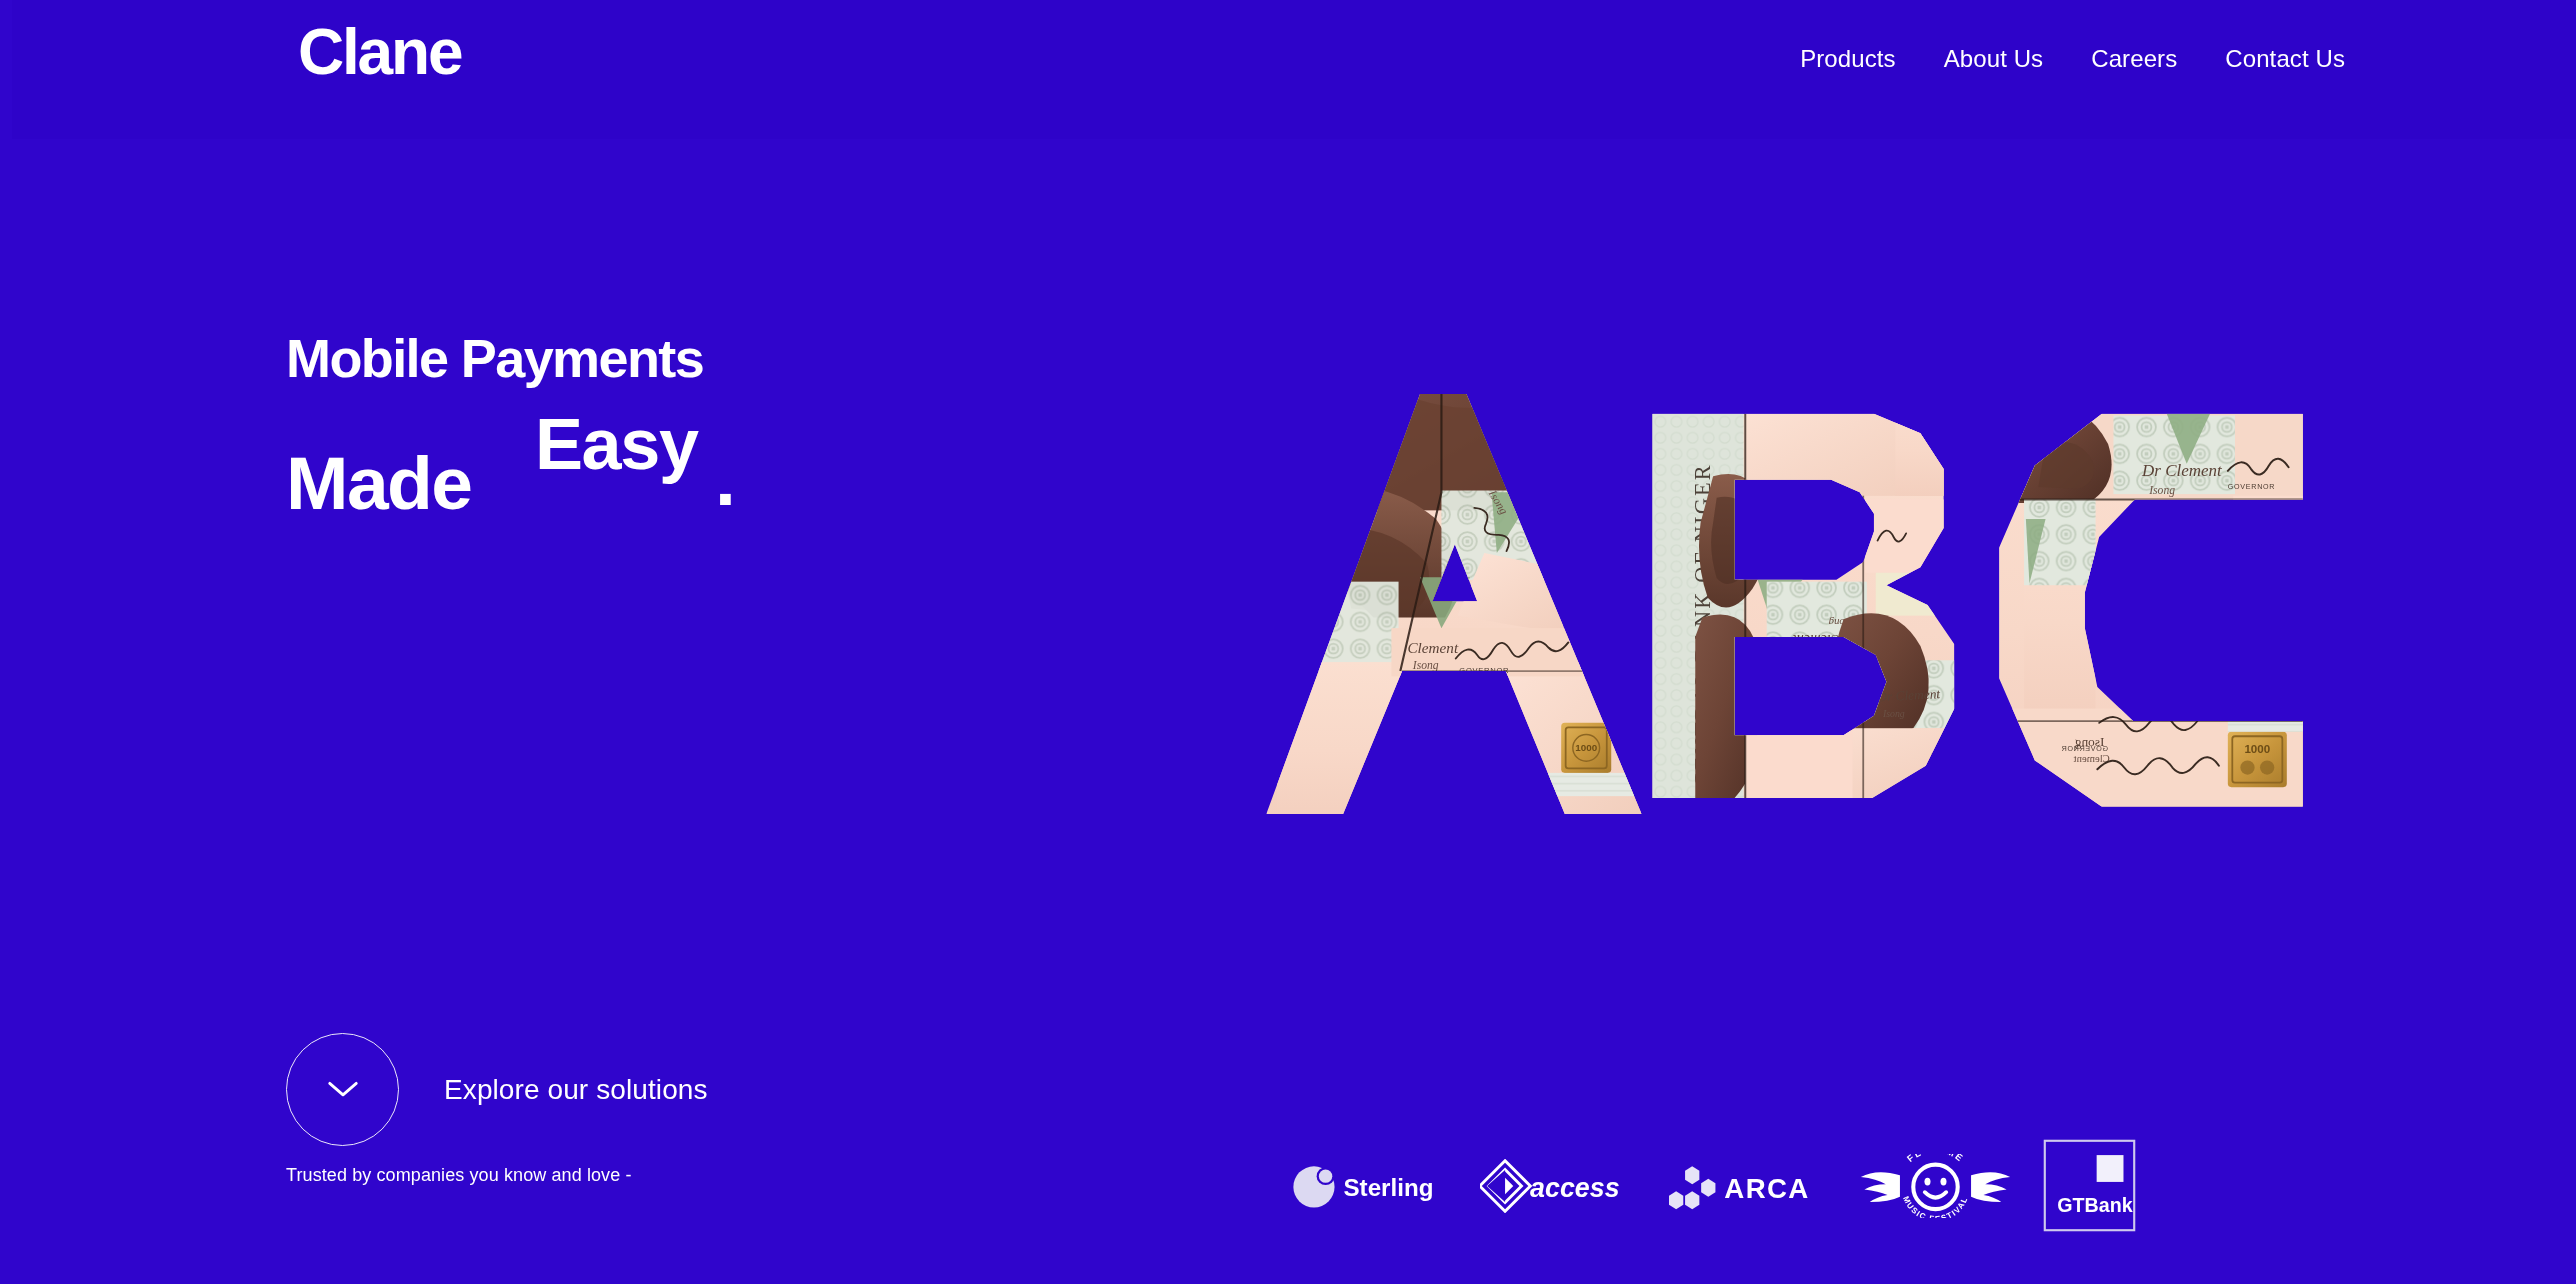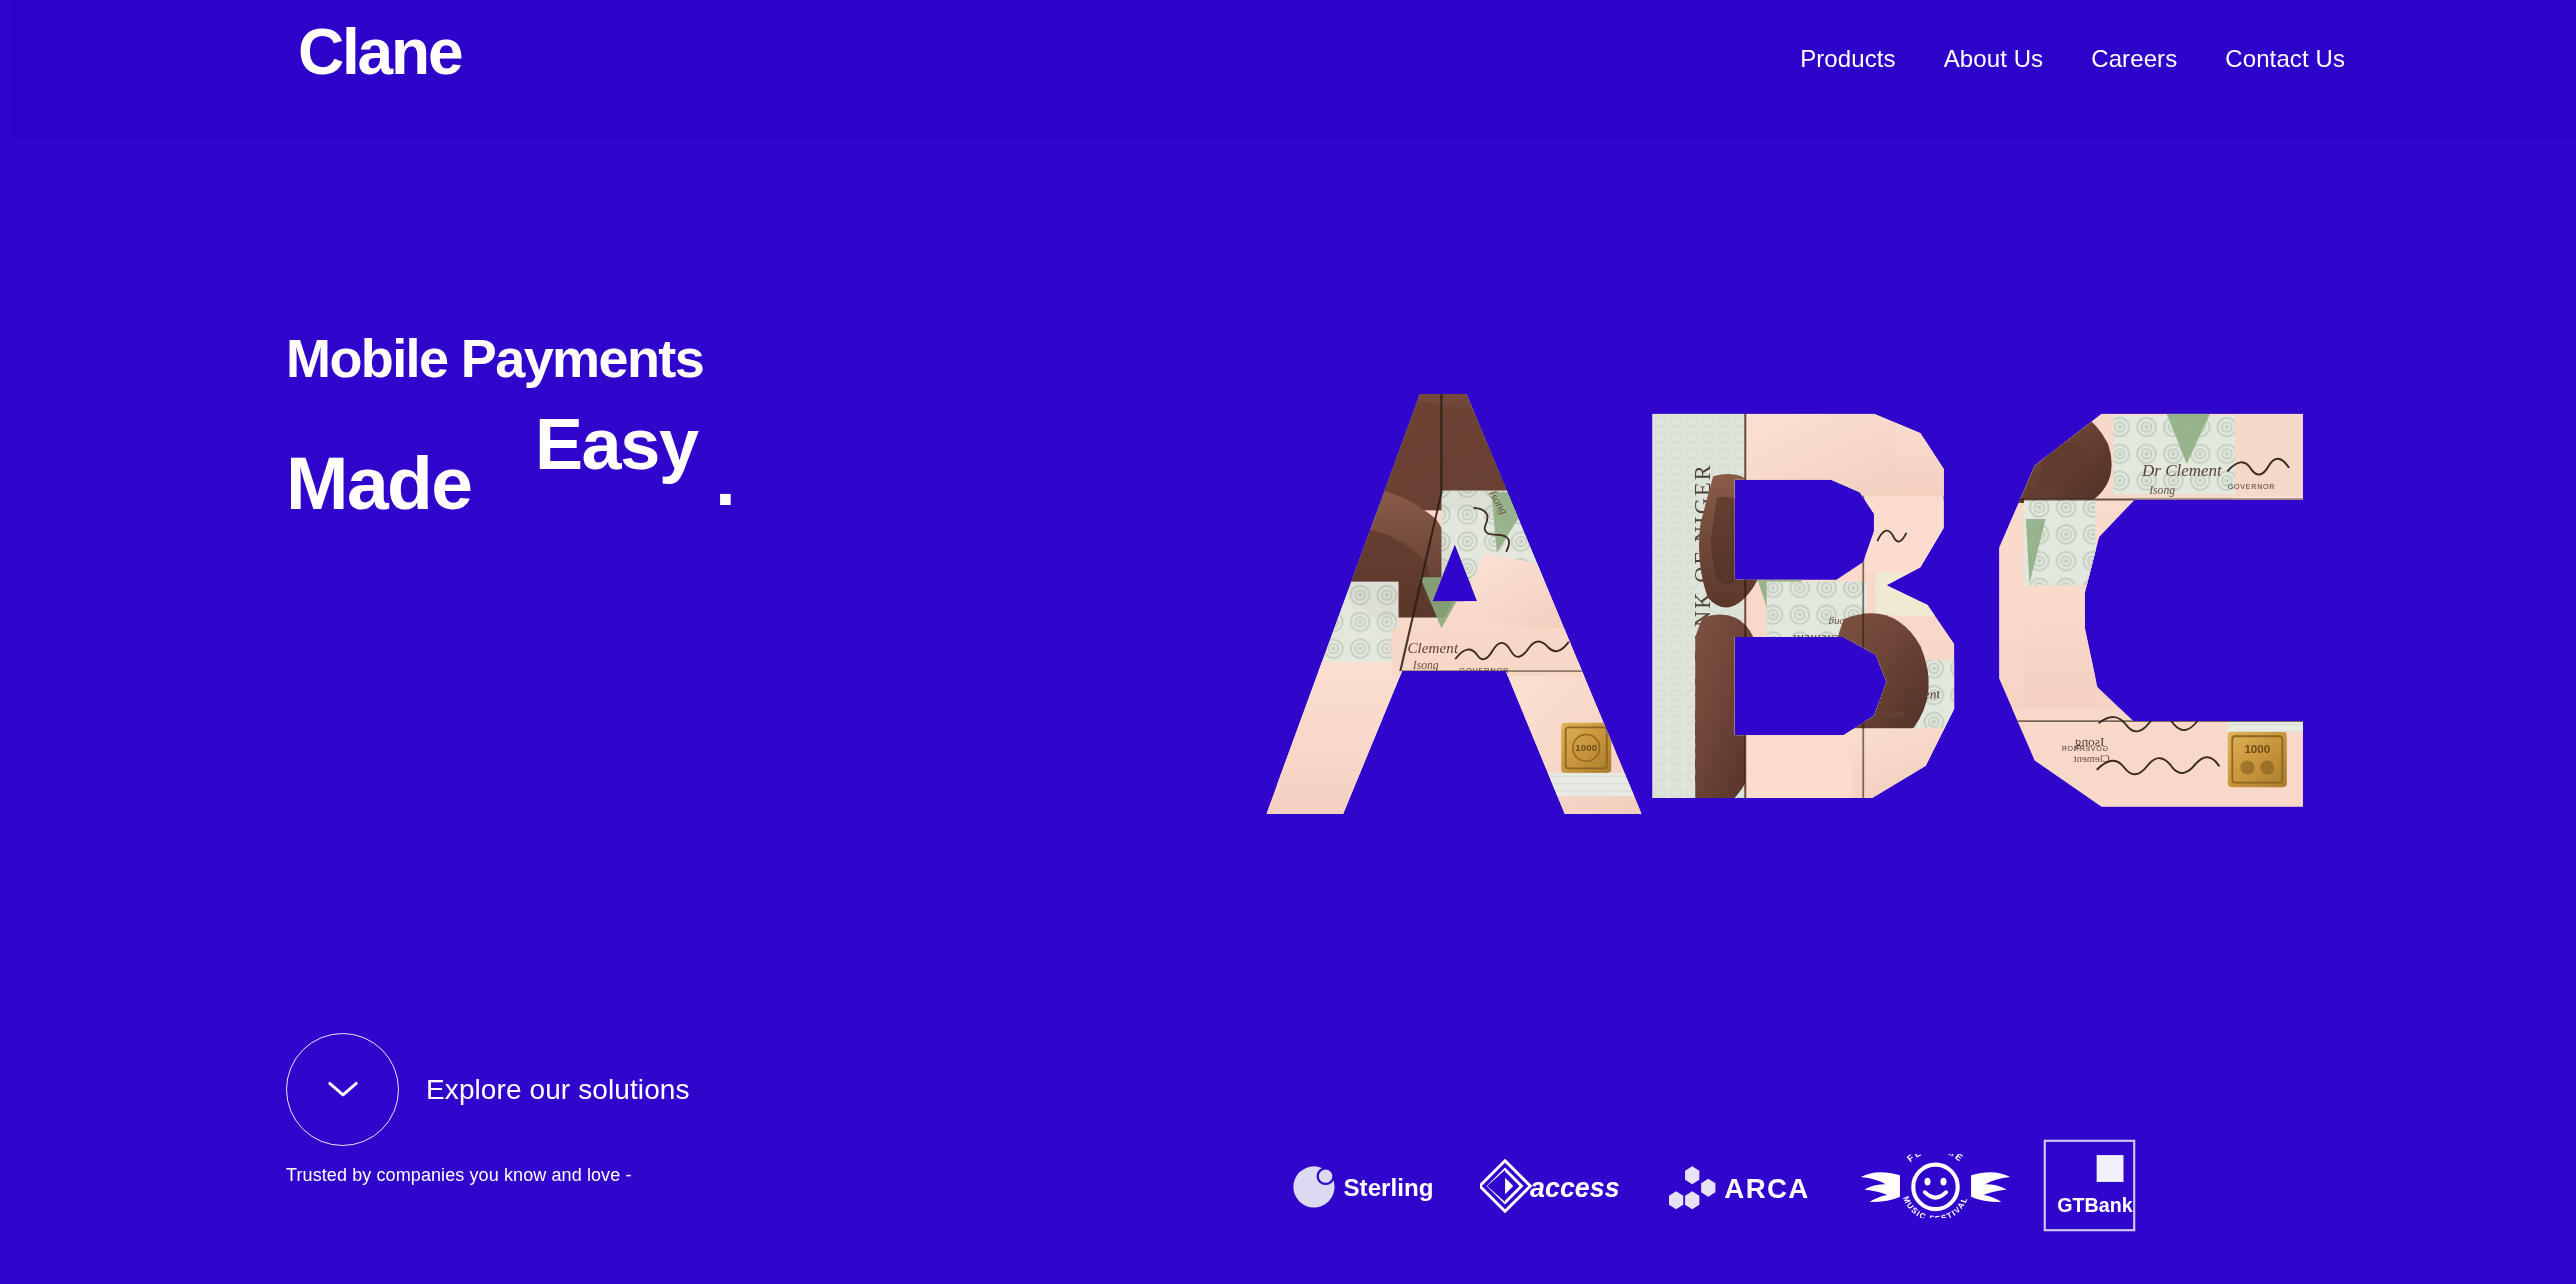--- a/index.html
+++ b/index.html
@@ -60,21 +60,21 @@
     position:absolute; left:429px; top:118px;
     font-size:75px; font-weight:700; color:#ffffff; line-height:1.05;
   }
 
   .subtitle {
     position:absolute; left:0; top:273px; width:769px;
     font-size:27px; font-weight:400; color:#f0eefc;
     line-height:1.58; letter-spacing:0.1px;
   }
 
-  .cta { position:absolute; left:0; top:711px; display:flex; align-items:center; gap:27px; }
+  .cta { position:absolute; left:0; top:711px; display:flex; align-items:center; gap:45px; }
   .cta-circle {
     width:113px; height:113px; border-radius:50%;
     border:1.4px solid rgba(255,255,255,0.9);
     display:flex; align-items:center; justify-content:center;
     cursor:pointer; flex:0 0 auto;
   }
   .cta-circle svg { display:block; }
   .cta-label {
     font-size:28px; font-weight:400; color:#ffffff;
     letter-spacing:0.1px; white-space:nowrap; cursor:pointer;

